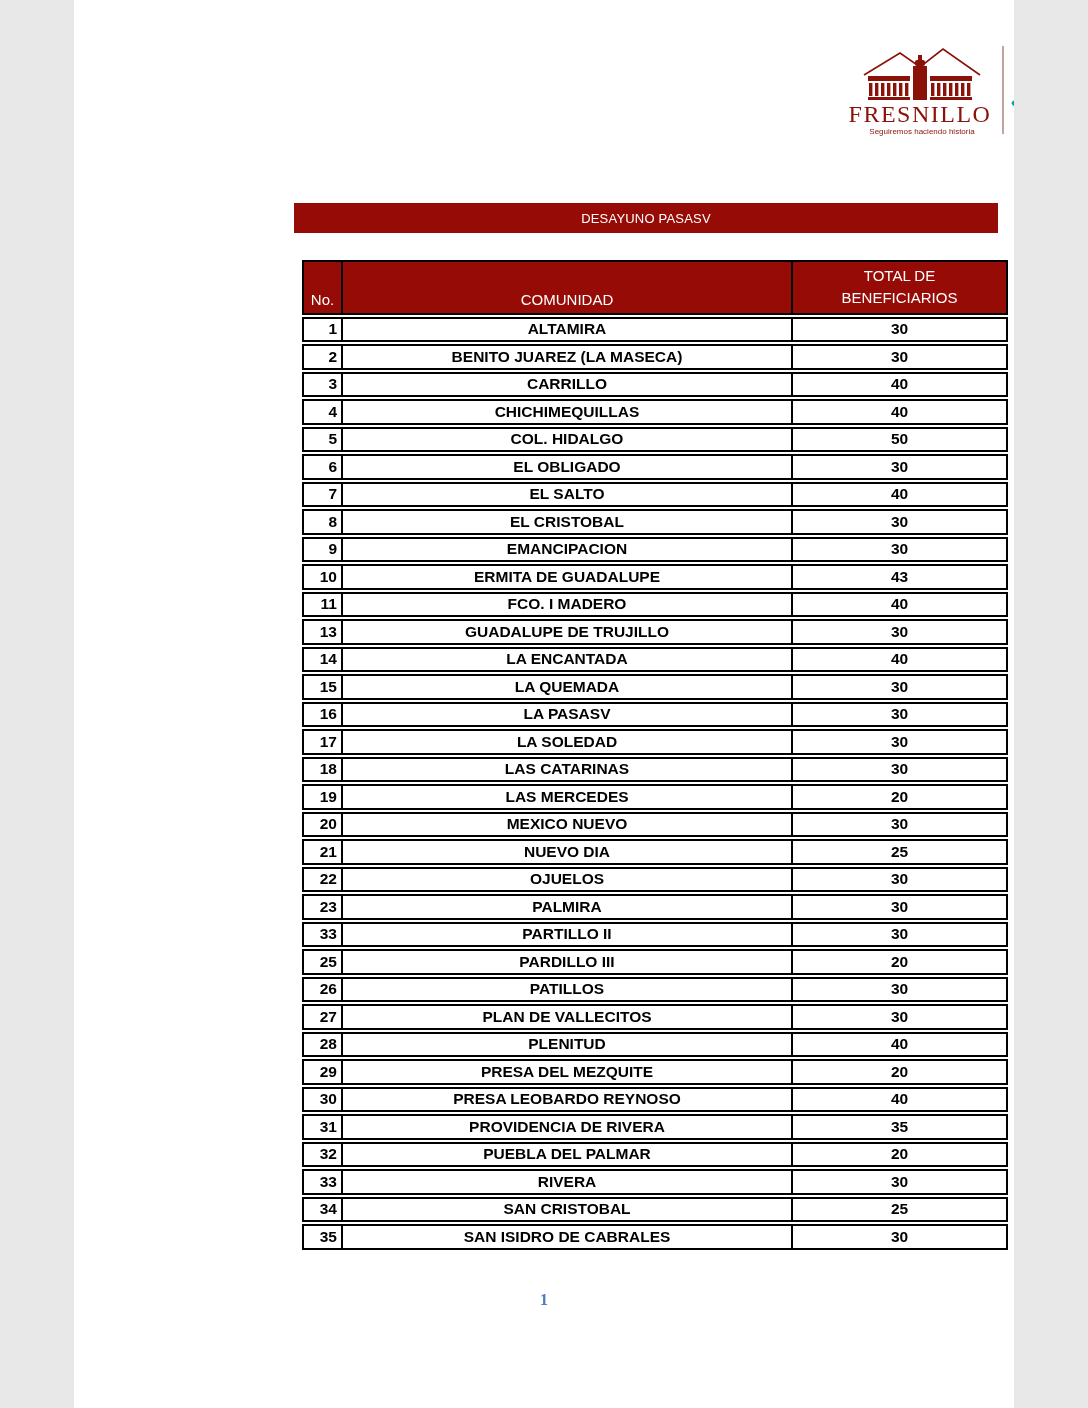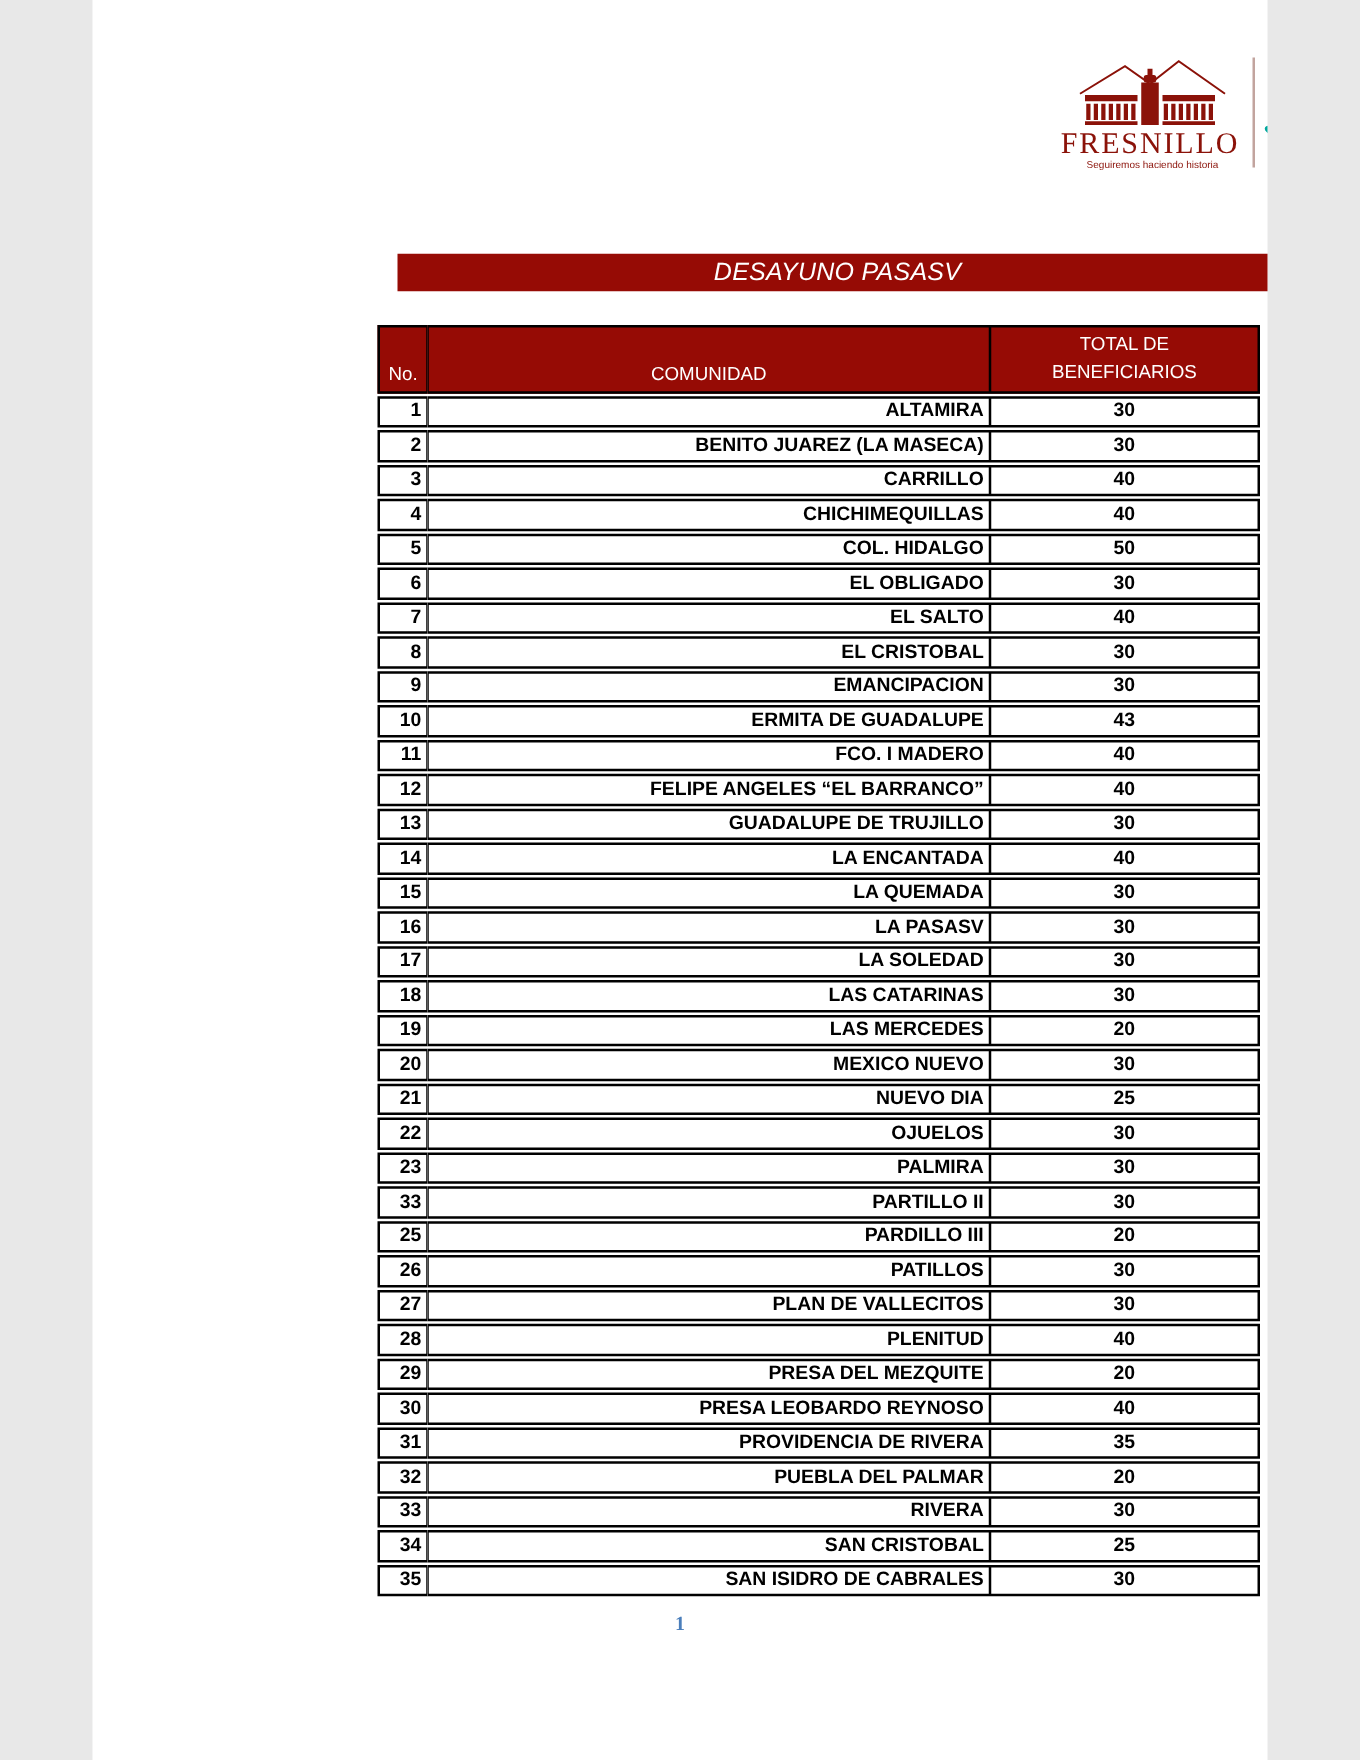--- a/index.html
+++ b/index.html
@@ -12,28 +12,27 @@
     font-family: "Liberation Sans", sans-serif;
     overflow: hidden;
   }
   .fresnillo-svg { position: absolute; left: 770px; top: 42px; }
   .logo-divider { position: absolute; left: 928px; top: 46px; width: 1.5px; height: 88px; background: #c2a49e; }
   .dif-svg { position: absolute; left: 936px; top: 24px; }
 
   
   .title-bar {
     position: absolute;
-    left: 244px; top: 203px;
+    left: 220px; top: 203px;
     width: 704px; height: 30px;
     background: #960b05;
     color: #ffffff;
     display: flex; align-items: center; justify-content: center;
-    font-size: 20px;
+    font-size: 13px;
     letter-spacing: 0.2px;
-    font-style: italic;
   }
 
   
   table.benef {
     position: absolute;
     left: 228px; top: 258px;
     width: 706px;
     border-collapse: separate;
     border-spacing: 0 2px;
     table-layout: fixed;
@@ -67,21 +66,21 @@
 
   table.benef tbody td {
     height: 25.5px;
     font-size: 15.5px;
     font-weight: bold;
     color: #000000;
     padding: 0 4px;
     background: #ffffff;
   }
   td.col-no        { text-align: right; padding-right: 5px; }
-  td.col-comunidad { text-align: right;  padding-left: 7px; }
+  td.col-comunidad { text-align: center;  padding-left: 7px; }
   td.col-total     { text-align: center; }
 
   
   .page-number {
     position: absolute;
     top: 1291px; left: 0;
     width: 100%;
     text-align: center;
     color: #4a7ebb;
     font-family: "Liberation Serif", serif;
@@ -243,25 +242,20 @@
           <td class="col-no">10</td>
           <td class="col-comunidad">ERMITA DE GUADALUPE</td>
           <td class="col-total">43</td>
         </tr>
         <tr>
           <td class="col-no">11</td>
           <td class="col-comunidad">FCO. I MADERO</td>
           <td class="col-total">40</td>
         </tr>
         <tr>
-          <td class="col-no">12</td>
-          <td class="col-comunidad">FELIPE ANGELES “EL BARRANCO”</td>
-          <td class="col-total">40</td>
-        </tr>
-        <tr>
           <td class="col-no">13</td>
           <td class="col-comunidad">GUADALUPE DE TRUJILLO</td>
           <td class="col-total">30</td>
         </tr>
         <tr>
           <td class="col-no">14</td>
           <td class="col-comunidad">LA ENCANTADA</td>
           <td class="col-total">40</td>
         </tr>
         <tr>

